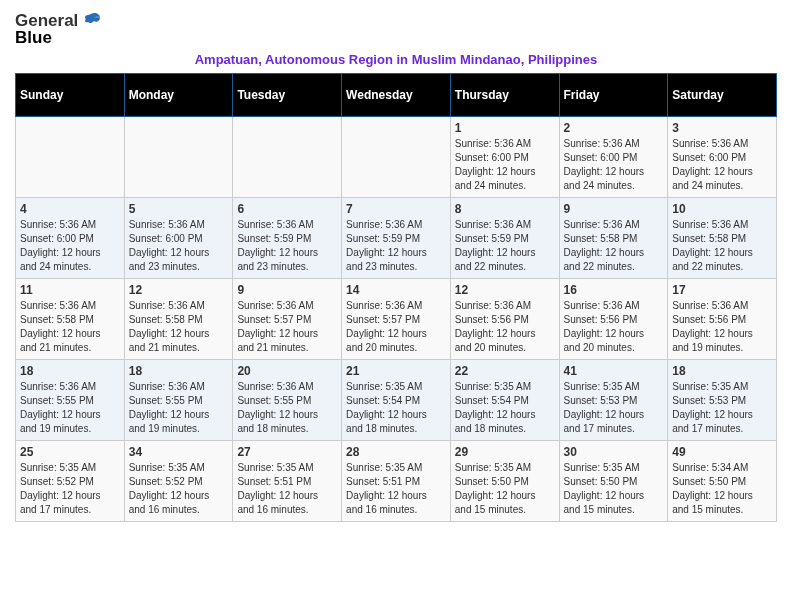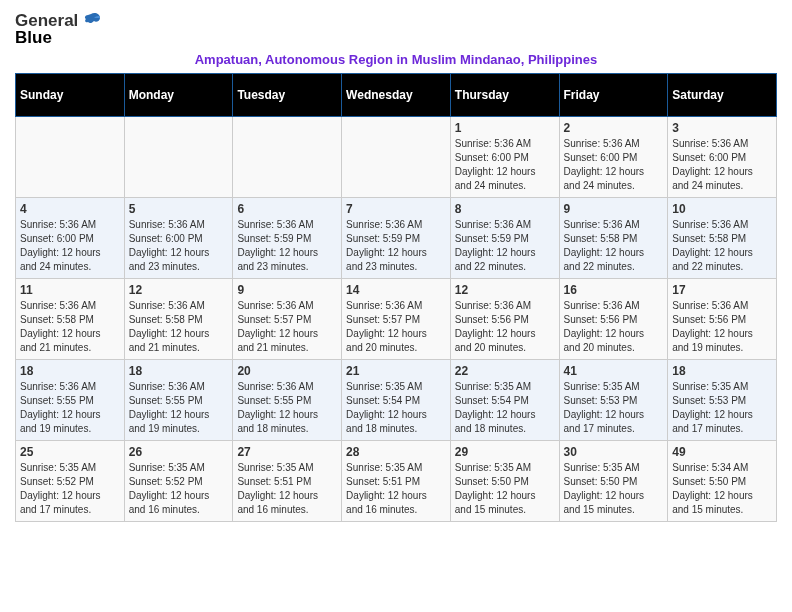--- a/index.html
+++ b/index.html
@@ -291,21 +291,21 @@
       </tr>
       <tr>
         <td>
           <span class="day-number">25</span>
           <div class="day-info" style="white-space: pre-line;">Sunrise: 5:35 AM
 Sunset: 5:52 PM
 Daylight: 12 hours
 and 17 minutes.</div>
         </td>
         <td>
-          <span class="day-number">26</span>
+          <span class="day-number">34</span>
           <div class="day-info" style="white-space: pre-line;">Sunrise: 5:35 AM
 Sunset: 5:52 PM
 Daylight: 12 hours
 and 16 minutes.</div>
         </td>
         <td>
           <span class="day-number">27</span>
           <div class="day-info" style="white-space: pre-line;">Sunrise: 5:35 AM
 Sunset: 5:51 PM
 Daylight: 12 hours

